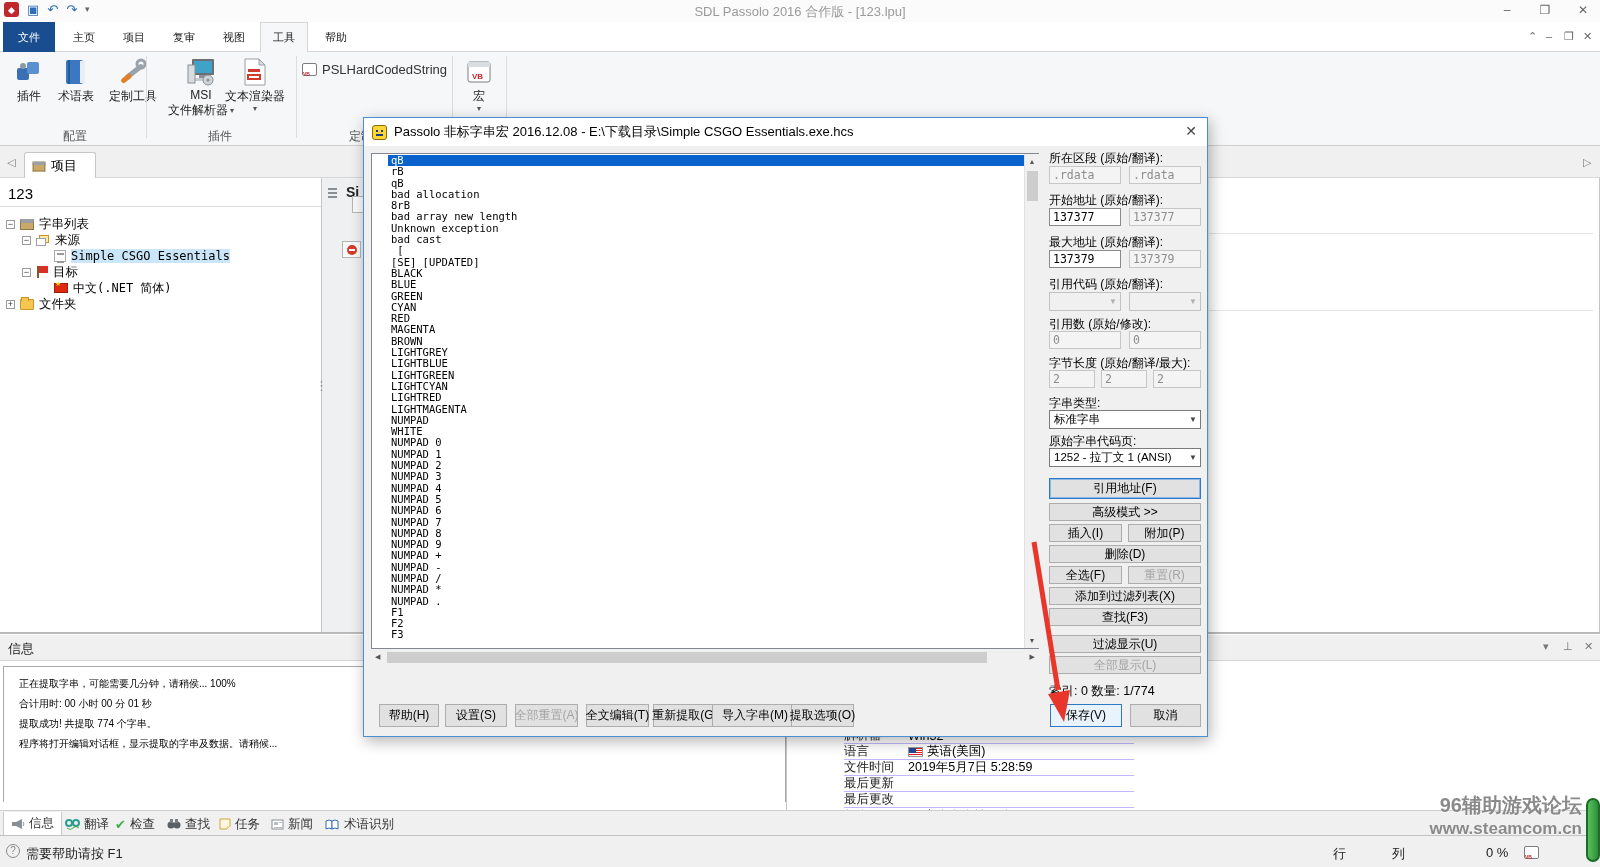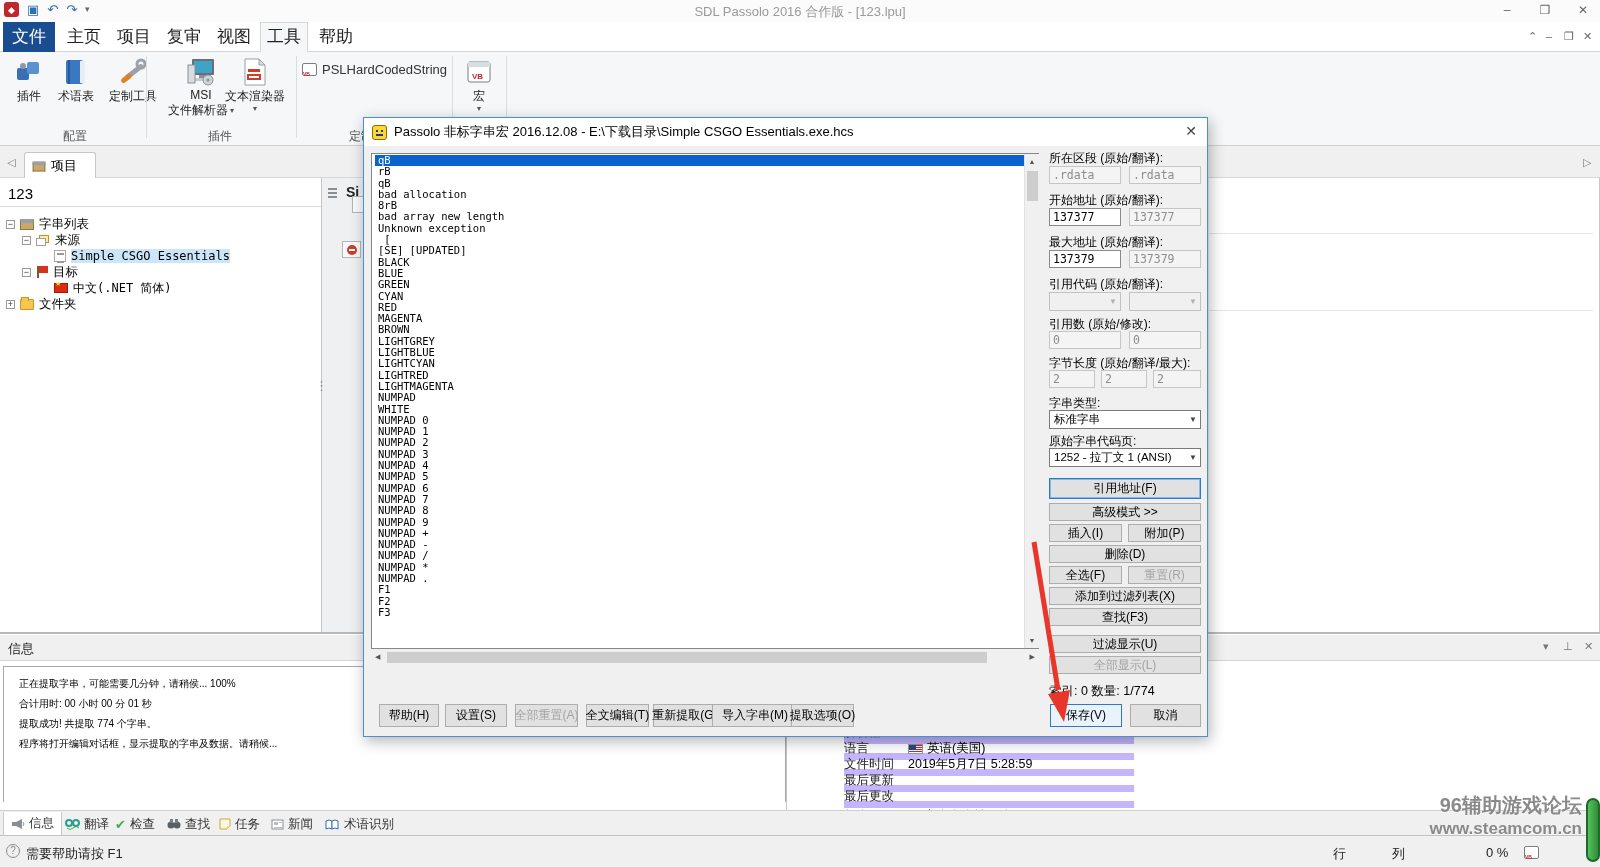--- a/index.html
+++ b/index.html
@@ -7,21 +7,21 @@
 body{font-family:"Liberation Sans","DejaVu Sans",sans-serif;background:#fff;position:relative;font-size:13px;color:#000}
 
 .titlebar{position:absolute;left:0;top:0;width:1600px;height:22px;background:#fbfbfb}
 .title-text{position:absolute;left:0;right:0;top:3px;text-align:center;color:#9a9a9a;font-size:13px}
 .qat{position:absolute;left:4px;top:2px;display:flex;gap:8px;align-items:center}
 .applogo{width:15px;height:15px;background:#c0272d;border-radius:3px;color:#fff;font-size:9px;display:flex;align-items:center;justify-content:center}
 .qic{color:#2f6fb8;font-size:13px;line-height:15px}
 .winctl{position:absolute;top:0;height:22px;width:30px;text-align:center;color:#666;font-size:12px;line-height:20px}
 
 .tabrow{position:absolute;left:0;top:22px;width:1600px;height:30px;background:#fff;border-bottom:1px solid #d5d5d5}
-.mtab{position:absolute;top:0;height:30px;line-height:30px;text-align:center;font-size:17px;color:#222}
+.mtab{position:absolute;top:0;height:30px;line-height:30px;text-align:center;font-size:11px;color:#222}
 .mtab.file{background:#1a4d8f;color:#fff}
 .mtab.active{background:#f6f7f8;border:1px solid #d5d5d5;border-bottom:none;line-height:28px}
 .docctl{position:absolute;top:8px;color:#666;font-size:11px}
 
 .ribbon{position:absolute;left:0;top:52px;width:1600px;height:94px;background:#f6f7f8;border-bottom:1px solid #d0d0d0}
 .vsep{position:absolute;top:4px;height:82px;width:1px;background:#dcdcdc}
 .glabel{position:absolute;top:76px;font-size:12px;color:#555;text-align:center}
 .bigbtn{position:absolute;top:4px;display:flex;flex-direction:column;align-items:center;font-size:12px;color:#222}
 .bigbtn .bico{width:32px;height:32px;display:flex;align-items:center;justify-content:center}
 .menuarrow{font-size:8px;color:#555;line-height:8px}
@@ -61,21 +61,21 @@
 .rightpane{position:absolute;left:1209px;top:32px;width:391px;height:454px;background:#fff;border-right:1px solid #c6c6c6}
 .hline{position:absolute;left:0;width:384px;height:1px;background:#e4e4e4}
 
 .inforegion{position:absolute;left:0;top:632px;width:1600px;height:178px;background:#fff;border-top:2px solid #b9b9b9}
 .infohdr{position:absolute;left:0;top:1px;width:1600px;height:26px;background:#f0f0f0;border-bottom:1px solid #d5d5d5;font-size:13px}
 .infohdr .ht{position:absolute;left:8px;top:5px;color:#222}
 .hdric{position:absolute;top:5px;color:#777;font-size:11px}
 .infobody{position:absolute;left:3px;top:32px;width:783px;height:136px;background:#fff;border:1px solid #a8a8a8;border-bottom:none;font-size:10px}
 .infoline{position:absolute;left:15px;white-space:nowrap}
 .propswrap{position:absolute;left:786px;top:28px;width:814px;height:150px;background:#fff;border-left:1px solid #c6c6c6}
-.prow{position:absolute;left:57px;width:290px;height:16px;border-bottom:7px solid #c4b5fd;font-size:12.5px;display:flex;align-items:center}
+.prow{position:absolute;left:57px;width:290px;height:16px;border-bottom:1px solid #c4b5fd;font-size:12.5px;display:flex;align-items:center}
 .prow .pl{width:64px;color:#222}
 .prow .pv{flex:1;display:flex;align-items:center;gap:4px;white-space:nowrap}
 .usflag{width:15px;height:10px;background:repeating-linear-gradient(#d22,#d22 1px,#fff 1px,#fff 2px);position:relative;border:1px solid #999}
 .usflag:after{content:"";position:absolute;left:0;top:0;width:7px;height:5px;background:#224a8f}
 .stico{width:12px;height:12px;border:1px solid #888;background:linear-gradient(90deg,#e6eefc 50%,#fff 50%);position:relative}
 .stico:after{content:"";position:absolute;left:1px;top:1px;width:5px;height:4px;background:#d23a2a}
 
 .btabs{position:absolute;left:0;top:810px;width:1600px;height:25px;background:#f0f0f0;border-top:1px solid #cfcfcf}
 .btab{position:absolute;top:1px;height:24px;display:flex;align-items:center;gap:4px;padding:0 7px;font-size:12.5px;color:#333}
 .btab.active{background:#fff;border:1px solid #c8c8c8;border-top:none}
@@ -83,21 +83,21 @@
 .statusbar{position:absolute;left:0;top:835px;width:1600px;height:32px;background:#f0f0f0;border-top:1px solid #c2c2c2;font-size:13px}
 .helpq{position:absolute;left:6px;top:8px;width:14px;height:14px;border:1px solid #8a8a8a;border-radius:50%;color:#8a8a8a;font-size:10px;text-align:center;line-height:12px}
 .sbitem{position:absolute;top:9px;color:#222;white-space:nowrap}
 
 .dialog{position:absolute;left:363px;top:117px;width:845px;height:620px;background:#f0f0f0;border:1px solid #4a8fd4;box-shadow:2px 4px 14px rgba(0,0,0,.3);z-index:30}
 .dtitle{position:absolute;left:0;top:0;width:100%;height:28px;background:#fff;display:flex;align-items:center;gap:7px;padding-left:8px;font-size:13px;color:#000}
 .macroico{width:15px;height:15px;background:#ffd633;border:1px solid #8a6d00;border-radius:3px;position:relative}
 .macroico:before{content:"";position:absolute;left:3px;top:4px;width:2px;height:2px;background:#1a3c8f;box-shadow:5px 0 #1a3c8f}
 .macroico:after{content:"";position:absolute;left:3px;bottom:3px;width:7px;height:2px;background:#1a3c8f}
 .dclose{position:absolute;right:10px;top:5px;color:#444;font-size:14px}
-.slist{position:absolute;left:7px;top:35px;width:668px;height:496px;background:#fff;border:1px solid #828790;overflow:hidden;font-family:"DejaVu Sans Mono",monospace;font-size:10.5px;line-height:11.3px;padding:1px 0 0 6px}
+.slist{position:absolute;left:7px;top:35px;width:668px;height:496px;background:#fff;border:1px solid #828790;overflow:hidden;font-family:"DejaVu Sans Mono",monospace;font-size:10.5px;line-height:11.3px;padding:1px 0 0 19px}
 .slist-item{white-space:pre;color:#000}
 .slist-item.selected{background:#0a63cc;color:#fff;margin-left:-3px;padding-left:3px;width:652px}
 .vscroll{position:absolute;right:0;top:0;bottom:0;width:15px;background:#f0f0f0;border-left:1px solid #e0e0e0;font-size:7px;color:#555;text-align:center}
 .vthumb{position:absolute;left:2px;top:17px;width:11px;height:30px;background:#cdcdcd}
 .hscroll{position:absolute;left:7px;top:532px;width:668px;height:15px;background:#f0f0f0;font-size:7px;color:#555}
 .hthumb{position:absolute;left:16px;top:2px;width:600px;height:11px;background:#cdcdcd}
 .flabel{position:absolute;font-size:12px;color:#000;white-space:nowrap}
 .tin{position:absolute;height:18px;border:1px solid #8a8a8a;background:#fff;font-size:11.5px;font-family:"DejaVu Sans Mono",monospace;padding:0 3px;color:#000}
 .tin.dis{background:#f4f4f4;color:#8d8d8d;border-color:#c6c6c6}
 .combo{position:absolute;height:19px;border:1px solid #7a7a7a;background:#fff;font-size:11.5px;display:flex;align-items:center;padding-left:4px;white-space:nowrap}
@@ -425,31 +425,33 @@
   </div>
 
   <div class="slist">
       <div class="slist-item selected">qB</div>
       <div class="slist-item">rB</div>
       <div class="slist-item">qB</div>
       <div class="slist-item">bad allocation</div>
       <div class="slist-item">8rB</div>
       <div class="slist-item">bad array new length</div>
       <div class="slist-item">Unknown exception</div>
+      <div class="slist-item">bad cast</div>
       <div class="slist-item"> [</div>
       <div class="slist-item">[SE] [UPDATED]</div>
       <div class="slist-item">BLACK</div>
       <div class="slist-item">BLUE</div>
       <div class="slist-item">GREEN</div>
       <div class="slist-item">CYAN</div>
       <div class="slist-item">RED</div>
       <div class="slist-item">MAGENTA</div>
       <div class="slist-item">BROWN</div>
       <div class="slist-item">LIGHTGREY</div>
       <div class="slist-item">LIGHTBLUE</div>
+      <div class="slist-item">LIGHTGREEN</div>
       <div class="slist-item">LIGHTCYAN</div>
       <div class="slist-item">LIGHTRED</div>
       <div class="slist-item">LIGHTMAGENTA</div>
       <div class="slist-item">NUMPAD</div>
       <div class="slist-item">WHITE</div>
       <div class="slist-item">NUMPAD 0</div>
       <div class="slist-item">NUMPAD 1</div>
       <div class="slist-item">NUMPAD 2</div>
       <div class="slist-item">NUMPAD 3</div>
       <div class="slist-item">NUMPAD 4</div>

